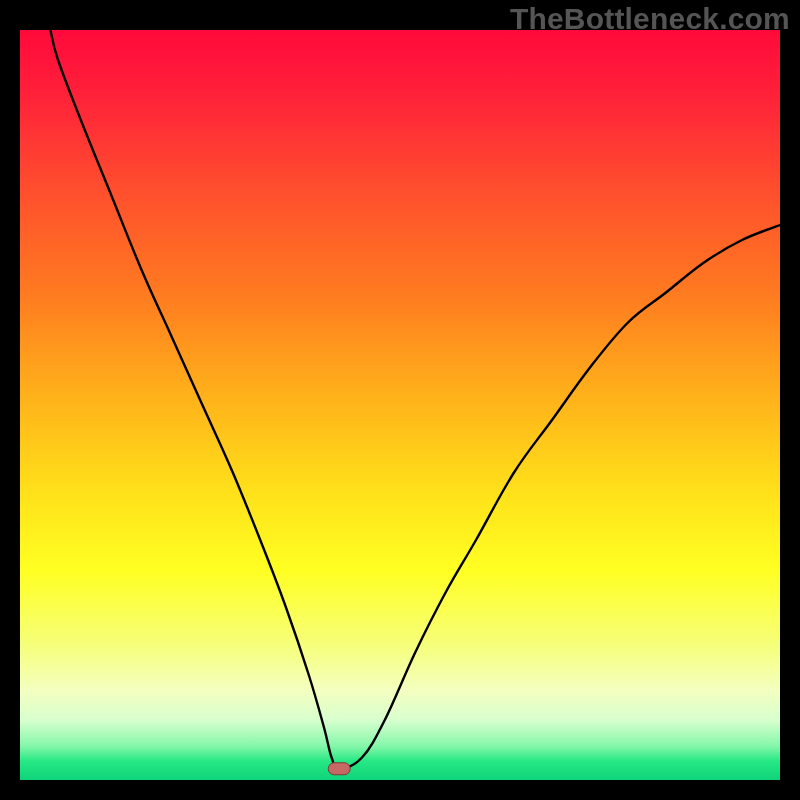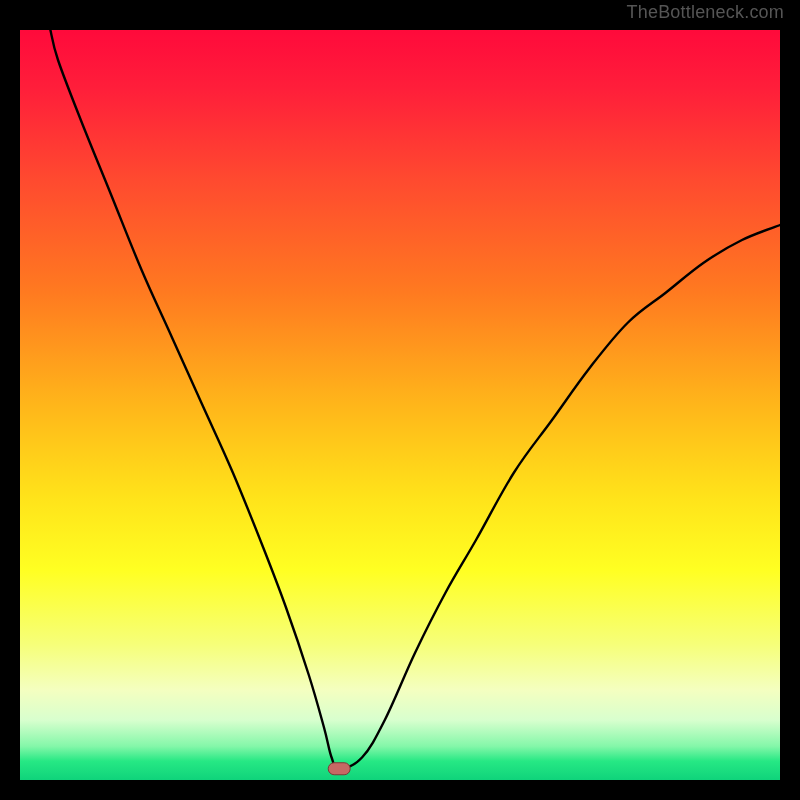--- a/index.html
+++ b/index.html
@@ -13,24 +13,24 @@
   }
   .frame {
     position: relative;
     width: 800px;
     height: 800px;
     background: #000;
   }
   .watermark {
     position: absolute;
     top: 2px;
-    right: 16px;
+    right: 10px;
     color: #555;
-    font-size: 18px;
-    font-weight: 400;
+    font-size: 30px;
+    font-weight: 700;
     letter-spacing: 0.2px;
     user-select: none;
   }
   .plot {
     position: absolute;
     left: 20px;
     top: 30px;
     width: 760px;
     height: 750px;
   }

